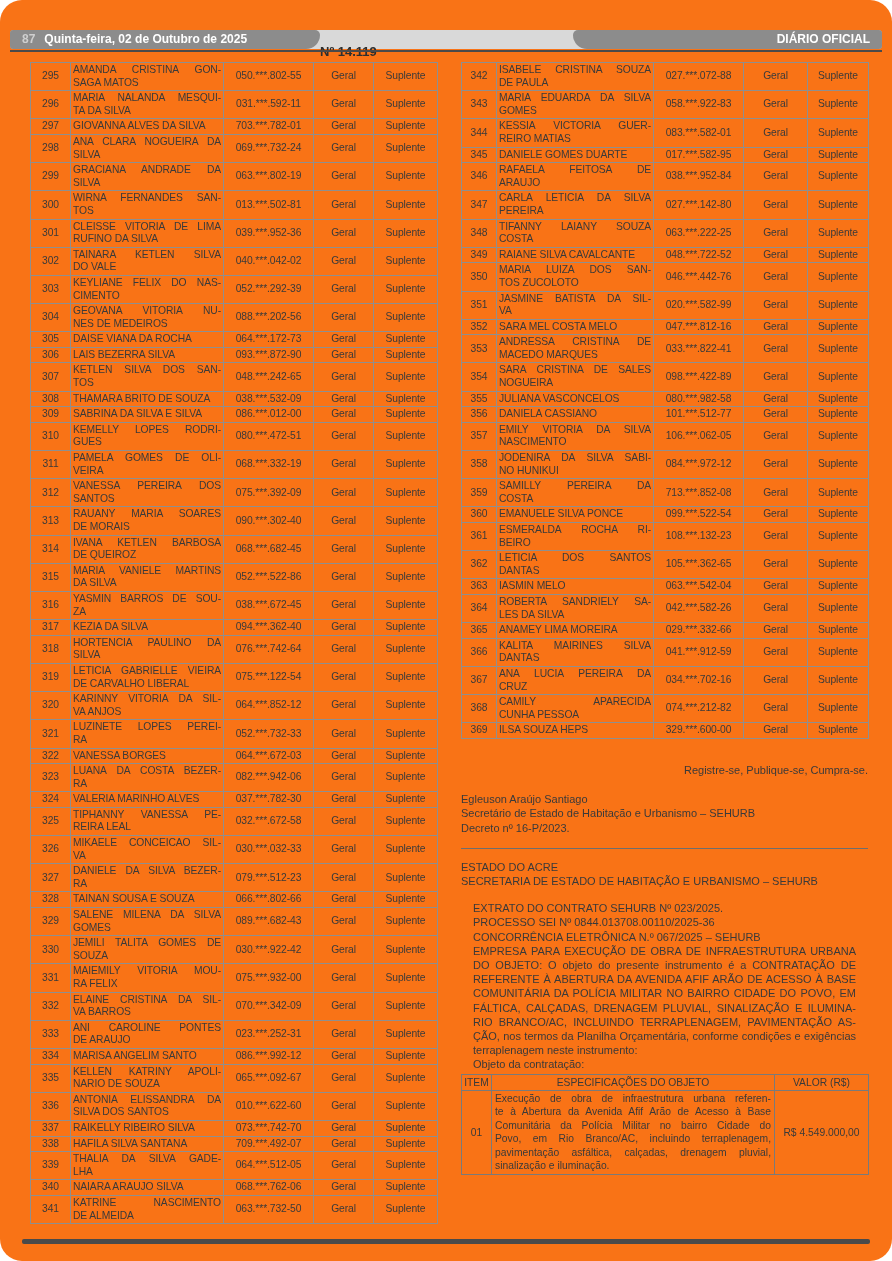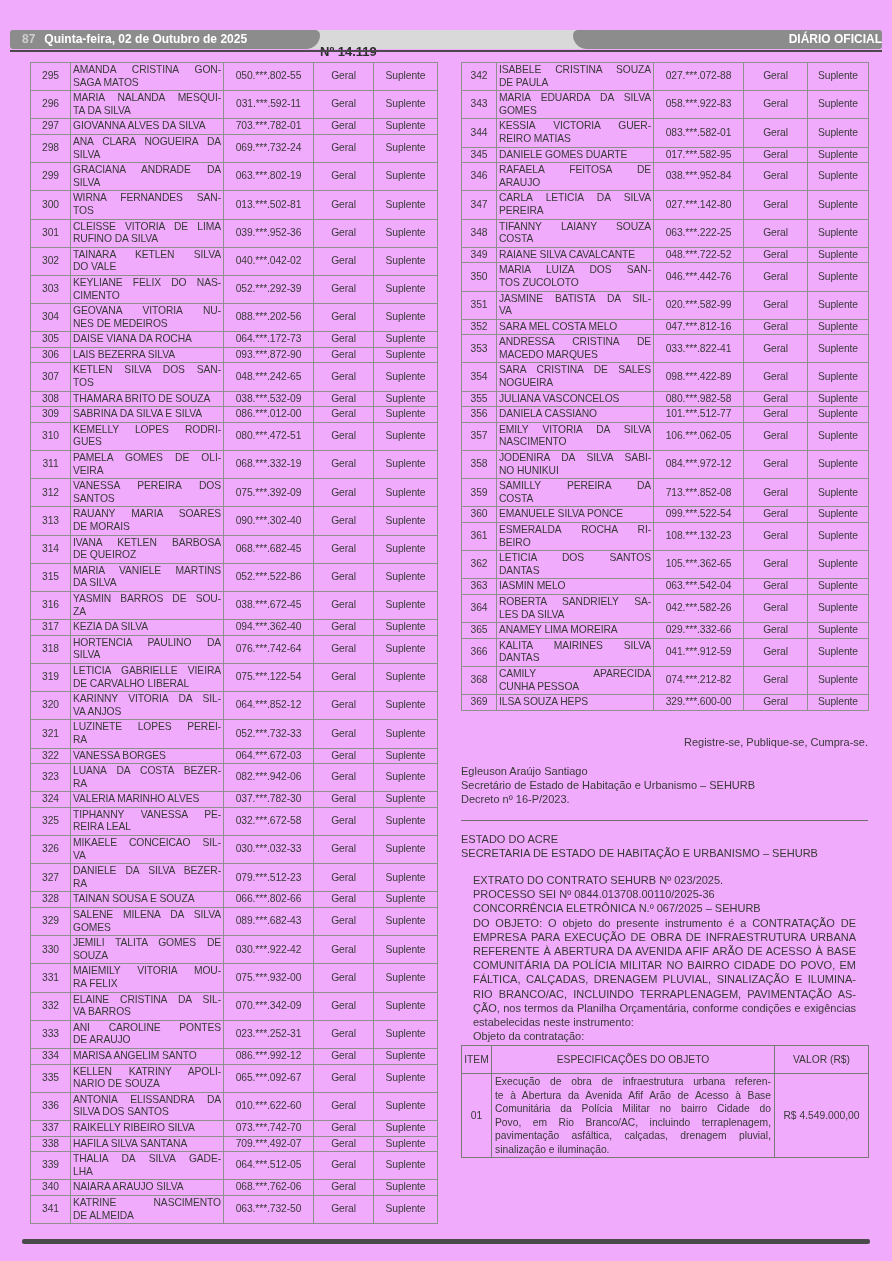--- a/index.html
+++ b/index.html
@@ -1,26 +1,26 @@
 <!DOCTYPE html>
 <html style="--tab-gray: #8c8c8c; --strip-gray: #d9d9d9; --rule-dark: #4a4a4a; --table-border: #8f8f8f; --text: #3a3a3a;"><head>
 <meta charset="utf-8">
 <title>Diário Oficial</title>
 <style>
   html,body{margin:0;padding:0;background:#ffffff;}
-  #page{position:relative;width:892px;height:1261px;background:#f0abfc;
-        font-family:"Liberation Sans","DejaVu Sans",sans-serif;color:var(--text,#3a3a3a);overflow:hidden;}
+  #page{position:relative;width:892px;height:1261px;background:#f97316;
+        font-family:"Liberation Sans","DejaVu Sans",sans-serif;color:var(--text,#3a3a3a);overflow:hidden;border-radius:22px;}
 
   
   .hdr-strip{position:absolute;left:10px;top:30px;width:872px;height:19px;
              background:var(--strip-gray,#d9d9d9);border-radius:4px;}
   .hdr-tab{position:absolute;top:30px;height:19px;background:var(--tab-gray,#8c8c8c);
            font-size:12px;font-weight:bold;line-height:19px;color:#fff;box-sizing:border-box;}
   .hdr-tab.left{left:10px;width:310px;border-radius:3px 5px 14px 3px;padding-left:12px;}
-  .hdr-tab.right{left:573px;width:309px;border-radius:5px 3px 3px 14px;text-align:right;}
+  .hdr-tab.right{left:573px;width:309px;border-radius:5px 3px 3px 14px;text-align:right;padding-right:12px;}
   .hdr-tab .ed{color:#cfcfcf;margin-right:9px;}
   .hdr-num{position:absolute;left:320px;top:30px;width:253px;
            font-size:13px;font-weight:bold;line-height:19px;color:#2e2e2e;margin-top:12px;}
   .hdr-rule{position:absolute;left:10px;top:50px;width:872px;height:2px;background:var(--rule-dark,#4a4a4a);}
 
   
   .roster{border-collapse:collapse;table-layout:fixed;}
   #left-roster{position:absolute;left:30px;top:62px;width:407px;}
   #right-roster{width:407px;}
   .roster td{border:1px solid var(--table-border,#8f8f8f);font-size:10.3px;line-height:12.6px;
@@ -35,21 +35,21 @@
   .order{margin:24px 0 0;text-align:right;}
   .sig{margin:15px 0 0;}
   .sep{border:none;border-top:1px solid #6e6e6e;margin:13px 0 0;}
   .org{margin:11px 0 0;}
   .refs{margin:13px 12px 0;}
 
   
   .ctable{border-collapse:collapse;table-layout:fixed;width:407px;margin-top:2px;}
   .ctable th,.ctable td{border:1px solid #7a7a7a;font-weight:normal;font-size:10.3px;
                         color:var(--text,#3a3a3a);box-sizing:border-box;}
-  .ctable th{text-align:center;padding:8px 1px;}
+  .ctable th{text-align:center;padding:2px 1px;}
   .ctable td.spec{padding:1px 3px;line-height:13.5px;}
   .ctable td.c{text-align:center;vertical-align:middle;white-space:nowrap;}
 
   .bottom-rule{position:absolute;left:22px;top:1239px;width:848px;height:5px;
                background:var(--rule-dark,#4a4a4a);border-radius:2px;}
 </style>
 </head>
 <body>
 
 <div id="page">
@@ -779,20 +779,30 @@
             <td class="c">366</td>
             <td class="name">
               <div class="ln jl">KALITA MAIRINES SILVA</div>
               <div class="ln">DANTAS</div>
             </td>
             <td class="c">041.***.912-59</td>
             <td class="c">Geral</td>
             <td class="c">Suplente</td>
           </tr>
           <tr>
+            <td class="c">367</td>
+            <td class="name">
+              <div class="ln jl">ANA LUCIA PEREIRA DA</div>
+              <div class="ln">CRUZ</div>
+            </td>
+            <td class="c">034.***.702-16</td>
+            <td class="c">Geral</td>
+            <td class="c">Suplente</td>
+          </tr>
+          <tr>
             <td class="c">368</td>
             <td class="name">
               <div class="ln jl">CAMILY APARECIDA</div>
               <div class="ln">CUNHA PESSOA</div>
             </td>
             <td class="c">074.***.212-82</td>
             <td class="c">Geral</td>
             <td class="c">Suplente</td>
           </tr>
           <tr>
@@ -820,28 +830,28 @@
     <div class="bt org">
       <div>ESTADO DO ACRE</div>
       <div>SECRETARIA DE ESTADO DE HABITAÇÃO E URBANISMO – SEHURB</div>
     </div>
 
     <div class="bt refs">
       <div>EXTRATO DO CONTRATO SEHURB Nº 023/2025.</div>
       <div>PROCESSO SEI Nº 0844.013708.00110/2025-36</div>
       <div>CONCORRÊNCIA ELETRÔNICA N.º 067/2025 – SEHURB</div>
       <div id="object-lines">
+          <div class="ol jl">EMPRESA PARA EXECUÇÃO DE OBRA DE INFRAESTRUTURA URBANA</div>
           <div class="ol jl">DO OBJETO: O objeto do presente instrumento é a CONTRATAÇÃO DE</div>
-          <div class="ol jl">EMPRESA PARA EXECUÇÃO DE OBRA DE INFRAESTRUTURA URBANA</div>
           <div class="ol jl">REFERENTE À ABERTURA DA AVENIDA AFIF ARÃO DE ACESSO À BASE</div>
           <div class="ol jl">COMUNITÁRIA DA POLÍCIA MILITAR NO BAIRRO CIDADE DO POVO, EM</div>
           <div class="ol jl">FÁLTICA, CALÇADAS, DRENAGEM PLUVIAL, SINALIZAÇÃO E ILUMINA-</div>
           <div class="ol jl">RIO BRANCO/AC, INCLUINDO TERRAPLENAGEM, PAVIMENTAÇÃO AS-</div>
           <div class="ol jl">ÇÃO, nos termos da Planilha Orçamentária, conforme condições e exigências</div>
-          <div class="ol">estabelecidas neste instrumento:</div>
+          <div class="ol">terraplenagem neste instrumento:</div>
         </div>
       <div>Objeto da contratação:</div>
     </div>
 
     <table class="ctable">
       <colgroup>
         <col style="width:30px">
           <col style="width:283px">
           <col style="width:94px">
       </colgroup>

